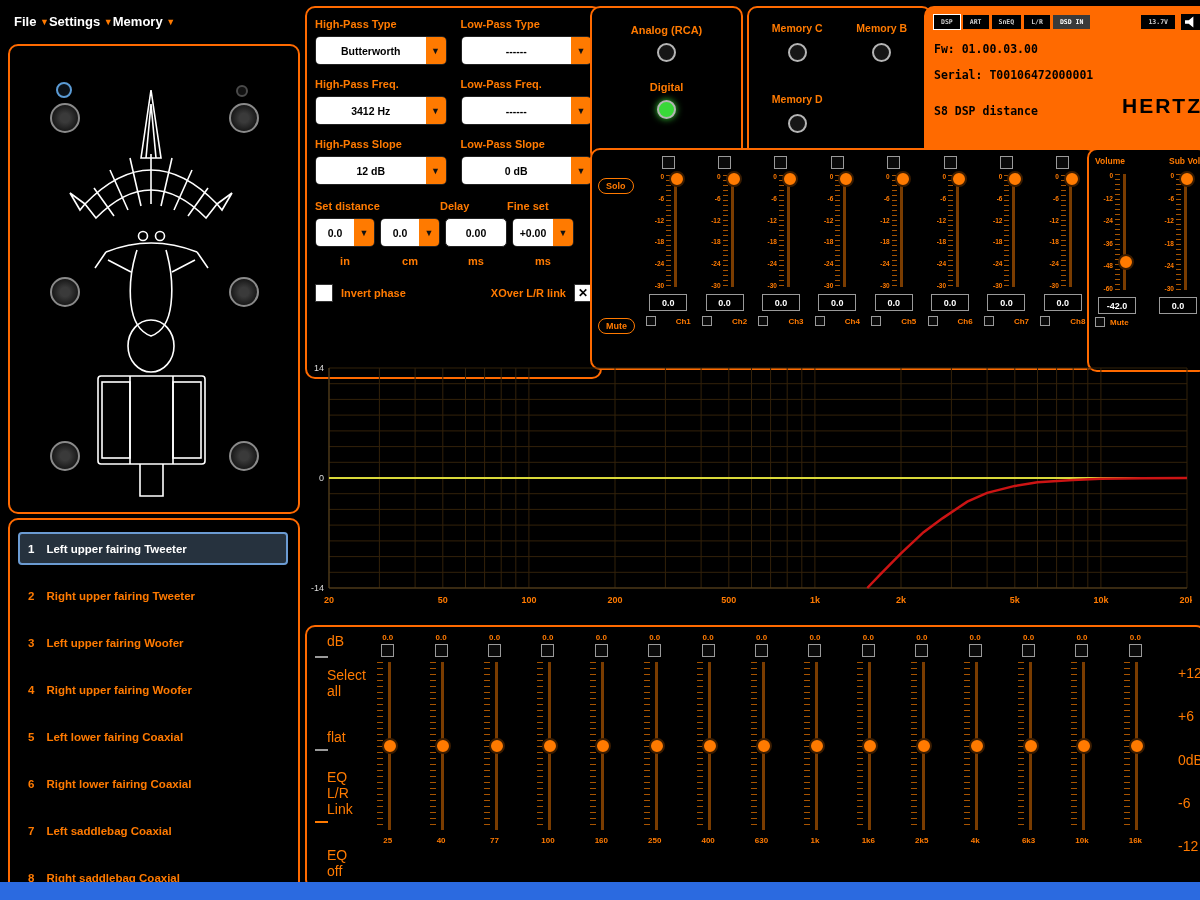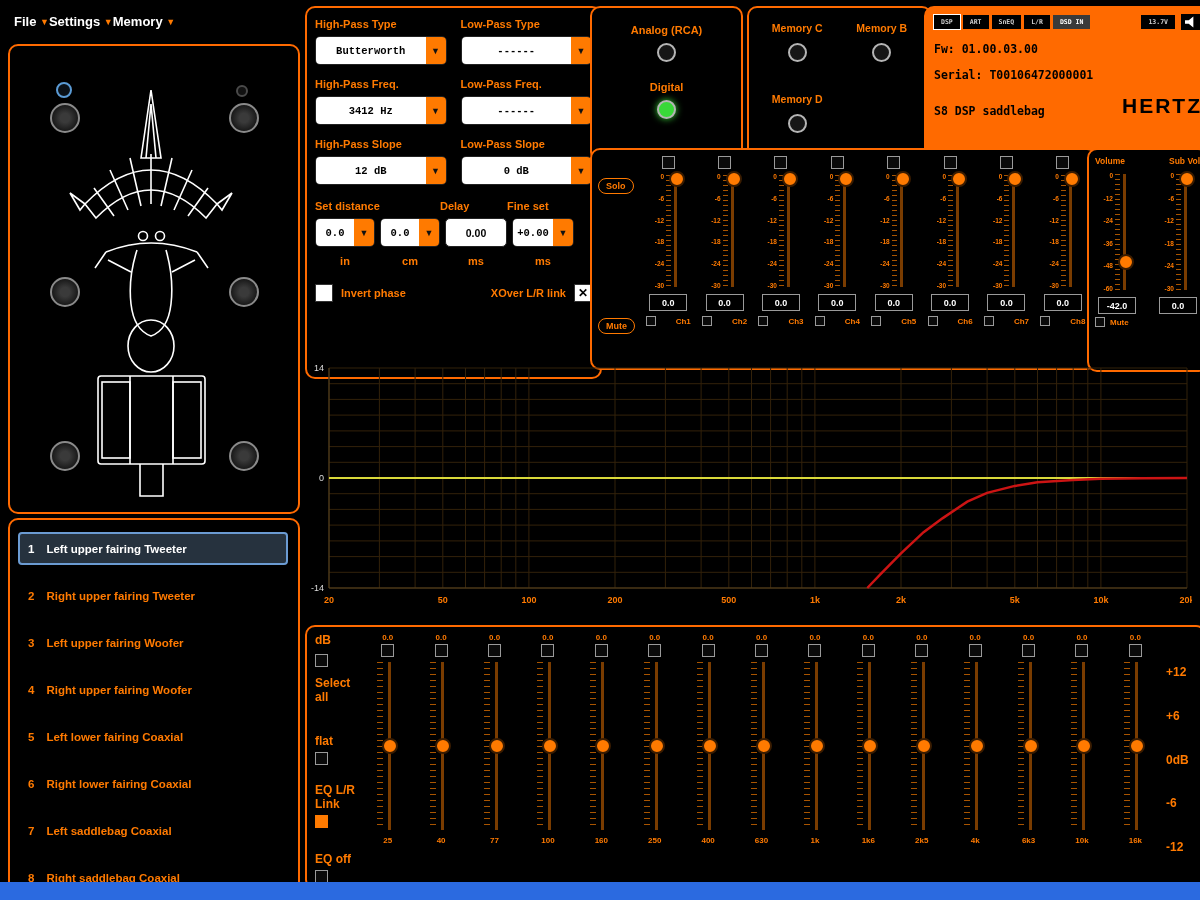--- a/index.html
+++ b/index.html
@@ -21,21 +21,21 @@
   #channel-panel{left:8px;top:518px;width:288px;height:358px;padding-top:12px;}
   .ch-item{display:flex;align-items:center;gap:12px;height:29px;margin:0 10px 14px 8px;padding:0 8px;color:#ff7a00;font-weight:bold;font-size:11.5px;border:2px solid transparent;border-radius:4px;}
   .ch-item.selected{background:#26323e;border-color:#6b9bd2;color:#fff;}
 
   
   #xo-panel{left:305px;top:6px;width:277px;height:349px;padding:10px 8px;}
   .xo-grid{display:grid;grid-template-columns:1fr 1fr;column-gap:14px;}
   .xo-field{margin-bottom:13px;}
   .xo-field .lbl{display:block;margin-bottom:6px;}
   .dd{display:flex;height:27px;border-radius:5px;overflow:hidden;border:1px solid #222;}
-  .dd-text{flex:1;background:#fff;color:#000;font-size:10.5px;font-weight:bold;display:flex;align-items:center;justify-content:center;font-family:Liberation Mono, monospace;}
+  .dd-text{flex:1;background:#fff;color:#000;font-size:10.5px;font-weight:bold;display:flex;align-items:center;justify-content:center;}
   .dd-btn{width:20px;background:#ff7a00;color:#111;font-size:9px;display:flex;align-items:center;justify-content:center;}
   .plainbox{background:#fff;color:#000;font-size:10.5px;font-weight:bold;display:flex;align-items:center;justify-content:center;height:27px;border-radius:5px;border:1px solid #222;}
   #dist-labels{display:grid;grid-template-columns:125px 67px 62px;margin:2px 0 6px 0;}
   #dist-grid{display:grid;grid-template-columns:60px 60px 62px 62px;column-gap:5px;}
   #unit-row{display:grid;grid-template-columns:60px 60px 62px 62px;column-gap:5px;margin-top:8px;text-align:center;}
   #phase-row{display:flex;align-items:center;margin-top:17px;gap:8px;}
   .cbox{width:16px;height:16px;background:#fff;border:1px solid #333;display:flex;align-items:center;justify-content:center;font-size:12px;font-weight:bold;color:#000;line-height:16px;}
 
   
   #input-panel{left:590px;top:6px;width:149px;height:136px;display:flex;flex-direction:column;align-items:center;padding-top:16px;gap:7px;}
@@ -85,21 +85,21 @@
   .m-col{display:flex;flex-direction:column;align-items:center;width:44px;}
   .m-col .vs{height:122px;}
   #master-mute{display:flex;align-items:center;gap:5px;margin-top:3px;}
 
   
   #graph{position:absolute;left:305px;top:360px;width:887px;height:260px;}
 
   
   #eq-panel{left:305px;top:625px;width:887px;height:251px;display:flex;padding:6px 2px 4px 8px;}
   #eq-left{width:46px;display:flex;flex-direction:column;align-items:flex-start;}
-  .eq-side-lbl{color:#ff7a00;font-weight:bold;font-size:12px;}
+  .eq-side-lbl{color:#ff7a00;font-weight:normal;font-size:14px;margin-left:12px;}
   #eq-cols{flex:1;display:flex;}
   .eq-col{flex:1;display:flex;flex-direction:column;align-items:center;}
   .eq-val{color:#ff7a00;font-size:8px;font-weight:bold;height:11px;}
   .eq-vs{position:relative;width:26px;height:172px;margin-top:3px;}
   .eq-ticks{position:absolute;left:2px;top:2px;bottom:2px;width:6px;background:repeating-linear-gradient(to bottom,#a85400 0 1px,transparent 1px 6px);}
   .eq-track{position:absolute;left:13px;top:2px;bottom:2px;width:3px;background:#7a3c00;}
   .eq-thumb{position:absolute;left:7px;width:12px;height:12px;border-radius:50%;background:#ff7a00;border:2px solid #3a1c00;top:50%;margin-top:-8px;}
   .eq-freq{color:#ff7a00;font-size:8px;font-weight:bold;margin-top:4px;}
   #eq-right{width:36px;display:flex;flex-direction:column;justify-content:space-between;align-items:flex-start;padding:32px 0 30px 4px;}
 
@@ -295,21 +295,21 @@
         <span class="ind-box" id="volt-box">13.7V</span>
         <span id="spk-icon-box">
           <svg width="13" height="12" viewBox="0 0 14 12">
             <polygon points="0,4 4,4 9,0 9,12 4,8 0,8" fill="#fff"></polygon>
           </svg>
         </span>
       </div>
     <div class="info-line">Fw: 01.00.03.00</div>
     <div class="info-line">Serial: T00106472000001</div>
     <div id="info-bottom">
-      <span class="info-line" style="margin-top:0;">S8 DSP saddlebag</span>
+      <span class="info-line" style="margin-top:0;">S8 DSP distance</span>
       <span id="brand">HERTZ</span>
     </div>
   </div>
 
   <div id="levels-panel" class="panel">
     <div id="levels-gutter">
       <div class="pill" id="solo-pill">Solo</div>
       <div class="pill" id="mute-pill">Mute</div>
     </div>
     <div id="levels-cols">

